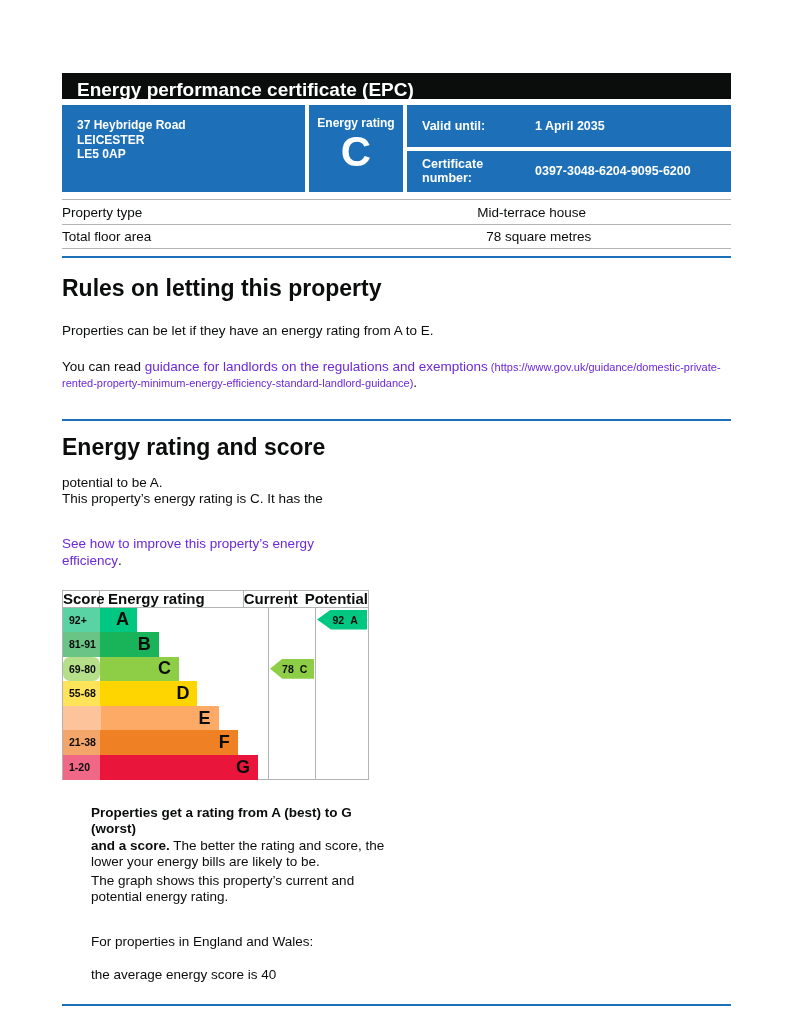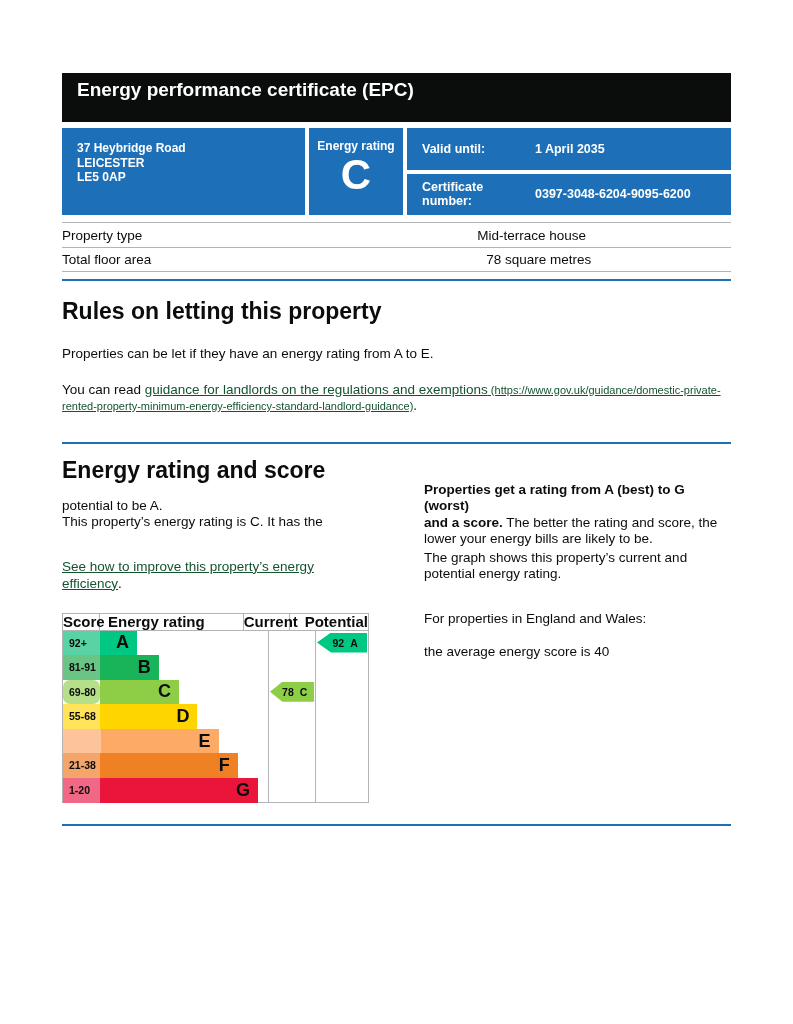--- a/index.html
+++ b/index.html
@@ -6,21 +6,21 @@
   html, body { background: #ffffff; }
   body {
     width: 793px; height: 1024px; overflow: hidden;
     font-family: "Liberation Sans", "DejaVu Sans", sans-serif;
     color: #0b0c0c; position: relative;
   }
   .content { width: 669px; margin: 0 auto; padding-top: 73px; }
 
   
   .banner {
-    background: #0b0c0c; color: #ffffff; height: 49px;
+    background: #0b0c0c; color: #ffffff; height: 26px;
     font-size: 19px; font-weight: bold; line-height: 33px; padding-left: 15px;
   }
 
   
   .summary { display: flex; gap: 4px; margin-top: 6px; height: 87px; }
   .box { background: #1d70b8; color: #ffffff; }
   .address-box { width: 243px; padding: 13px 15px; font-size: 12px; font-weight: bold; line-height: 14.5px; }
   .rating-box { width: 94px; display: flex; flex-direction: column; align-items: center; padding-top: 11px; }
   .rating-box .rating-label { font-size: 12px; font-weight: bold; }
   .rating-box .rating-letter { font-size: 42px; font-weight: bold; line-height: 44px; }
@@ -37,25 +37,25 @@
   .blue-rule { border: none; height: 2px; background: #1d70b8; }
   .rule-1 { margin-top: 7px; }
   .rule-2 { margin-top: 27px; }
   .rule-3 { margin-top: 21px; }
 
   h2 { font-size: 23px; font-weight: bold; }
   .rules-section h2 { margin-top: 17px; }
   .body-text { font-size: 13.5px; line-height: 16.5px; }
   .rules-section .para { margin-top: 21px; }
   .rules-section .link-para { margin-top: 19px; }
-  a, .link { color: #14532d; text-decoration: underline; cursor: pointer; }
+  a, .link { color: #6d28d9; cursor: pointer; }
   .small-url { font-size: 11px; }
 
   
-  .two-col { display: flex; margin-top: 13px; }
+  .two-col { display: flex; margin-top: 13px; flex-direction: column; }
   .col-left { width: 333px; }
   .col-right { width: 307px; margin-left: 29px; }
   .col-left .para { margin-top: 14px; }
   .col-left .link-para { margin-top: 27px; line-height: 17px; }
   .col-right .p1 { margin-top: 2px; }
   .col-right .p2 { margin-top: 25px; }
   .col-right .p3 { margin-top: 28px; }
   .col-right .p4 { margin-top: 17px; line-height: 15.5px; }
   .bold { font-weight: bold; }
 

